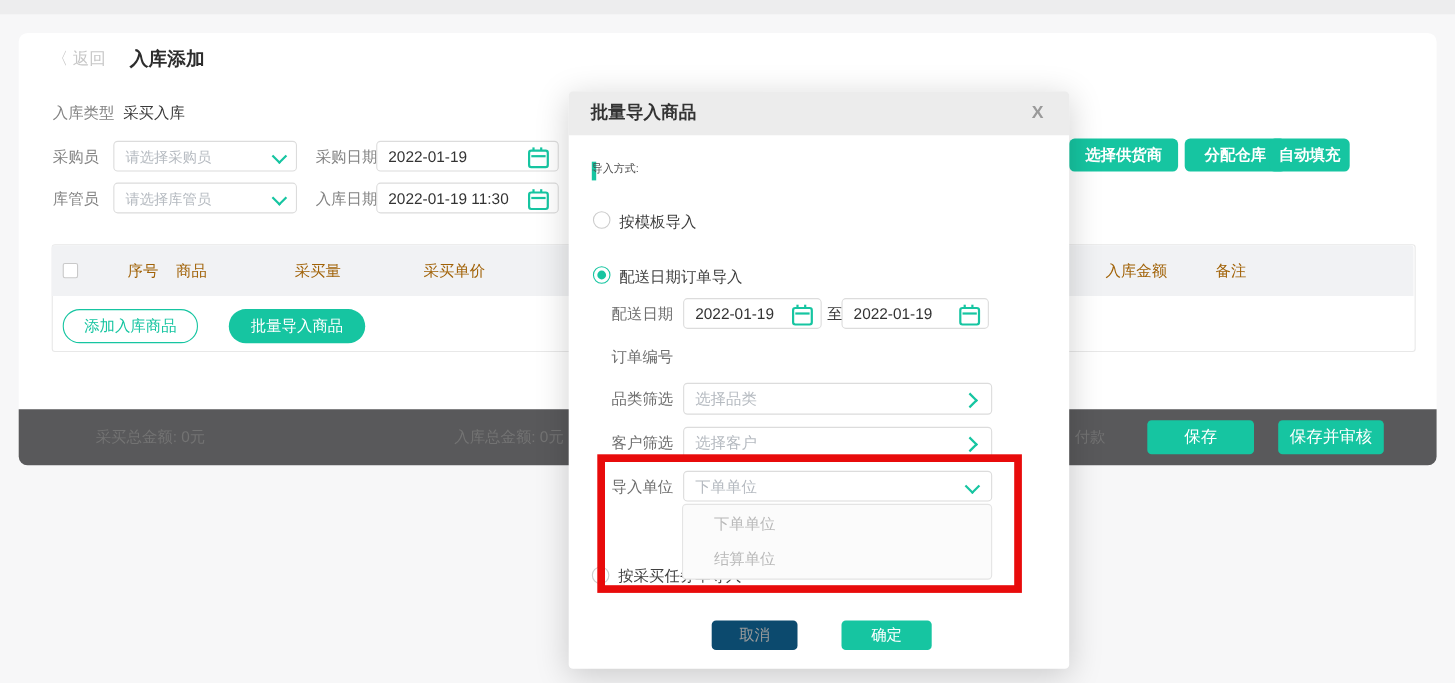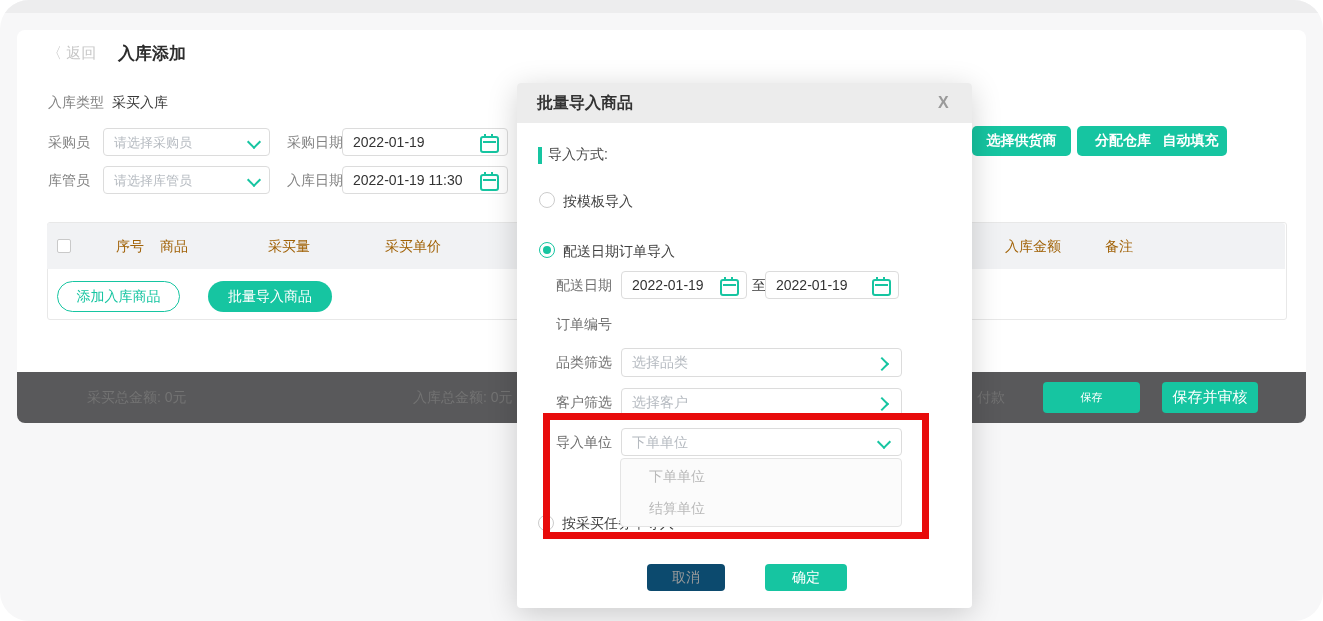--- a/index.html
+++ b/index.html
@@ -1,17 +1,17 @@
 <!DOCTYPE html>
 <html style="--accent: #16c5a1; --annotation: #e80b0b; --footerbg: #59595b;"><head>
 <meta charset="utf-8">
 <style>
   html,body{margin:0;padding:0;}
   .screen{position:relative;width:1323px;height:621px;background:#f7f7f8;
-    font-family:"Liberation Sans",sans-serif;overflow:hidden;font-size:14px;color:#333;border-radius:29px;}
+    font-family:"Liberation Sans",sans-serif;overflow:hidden;font-size:14px;color:#333;}
   .abs{position:absolute;}
   .topstrip{left:0;top:0;width:1323px;height:13px;background:#ededee;}
   .card{left:17px;top:30px;width:1289px;height:393px;background:#ffffff;border-radius:8px;}
   .backlink{left:47px;top:44px;color:#c7c7c7;font-size:15px;cursor:pointer;}
   .pagetitle{left:118px;top:42px;font-size:17px;font-weight:bold;color:#2d2d2d;}
   .lbl{color:#828282;height:28px;line-height:28px;}
   .val{color:#3a3a3a;height:28px;line-height:28px;}
   .input{background:#fff;border:1px solid #dcdcdc;border-radius:4px;height:28px;line-height:26px;
     box-sizing:border-box;padding:0 10px;color:#333;}
   .ph{color:#b5bac0;}
@@ -36,21 +36,21 @@
   .checkbox{width:14px;height:14px;background:#fff;border:1px solid #c9c9c9;border-radius:2px;box-sizing:border-box;}
   .footerbar{left:17px;top:372px;width:1289px;height:51px;background:var(--footerbg,#59595b);
     border-radius:0 0 8px 8px;color:#ededed;font-size:15px;}
   .ftext{height:37px;line-height:51px;color:#737373;}
   .modal{left:517px;top:83px;width:455px;height:525px;background:#fff;border-radius:4px;
     box-shadow:0 6px 30px rgba(0,0,0,0.18);z-index:10;}
   .mhead{left:0;top:0;width:455px;height:40px;background:#ececec;border-radius:4px 4px 0 0;}
   .mtitle{left:20px;top:0;height:40px;line-height:40px;font-size:16px;font-weight:bold;color:#333;}
   .mclose{left:421px;top:0;height:40px;line-height:40px;font-size:16px;font-weight:bold;color:#9a9a9a;cursor:pointer;}
   .secbar{left:21px;top:64px;width:4px;height:17px;background:var(--accent,#16c5a1);}
-  .seclbl{left:31px;top:63px;color:#4a4a4a;font-size:14px;}
+  .seclbl{left:21px;top:63px;color:#4a4a4a;font-size:10px;}
   .radio{width:16px;height:16px;border:1px solid #ccc;border-radius:50%;background:#fff;box-sizing:border-box;}
   .radio-on{border-color:var(--accent,#16c5a1);}
   .radio-on::after{content:"";position:absolute;left:3px;top:3px;width:8px;height:8px;border-radius:50%;
     background:var(--accent,#16c5a1);}
   .rlabel{color:#3f3f3f;font-family:Liberation Mono, monospace;}
   .mlbl{color:#6f6f6f;height:28px;line-height:28px;}
   .panel{left:103px;top:375px;width:282px;height:69px;background:#fbfbfb;border:1px solid #e4e4e4;
     border-radius:4px;box-sizing:border-box;z-index:3;}
   .opt{position:absolute;left:28px;width:230px;height:34px;line-height:34px;color:#b9b9b9;cursor:pointer;}
   .btn-cancel{background:#0c4a6e;color:#9b9b9b;border-radius:4px;font-size:14px;}
@@ -115,21 +115,21 @@
   <div class="abs footerbar"></div>
   <div class="abs ftext" style="left:87px;top:372px;">
     <span>采买总金额:</span>
     <span>0元</span>
   </div>
   <div class="abs ftext" style="left:413px;top:372px;">
     <span>入库总金额:</span>
     <span>0元</span>
   </div>
   <div class="abs ftext" style="left:977px;top:372px;font-size:14px;">付款</div>
-  <div class="abs btn btn-green" style="left:1043px;top:382px;width:97px;height:31px;border-radius:4px;font-weight:normal;font-size:11px;">保存</div>
+  <div class="abs btn btn-green" style="left:1043px;top:382px;width:97px;height:31px;border-radius:4px;font-weight:normal;font-size:15px;">保存</div>
   <div class="abs btn btn-green" style="left:1162px;top:382px;width:96px;height:31px;border-radius:4px;font-weight:normal;font-size:15px;">保存并审核</div>
 
   <div class="abs modal">
     <div class="abs mhead"></div>
     <div class="abs mtitle">批量导入商品</div>
     <div class="abs mclose">X</div>
 
     <div class="abs secbar"></div>
     <div class="abs seclbl">导入方式:</div>
 

